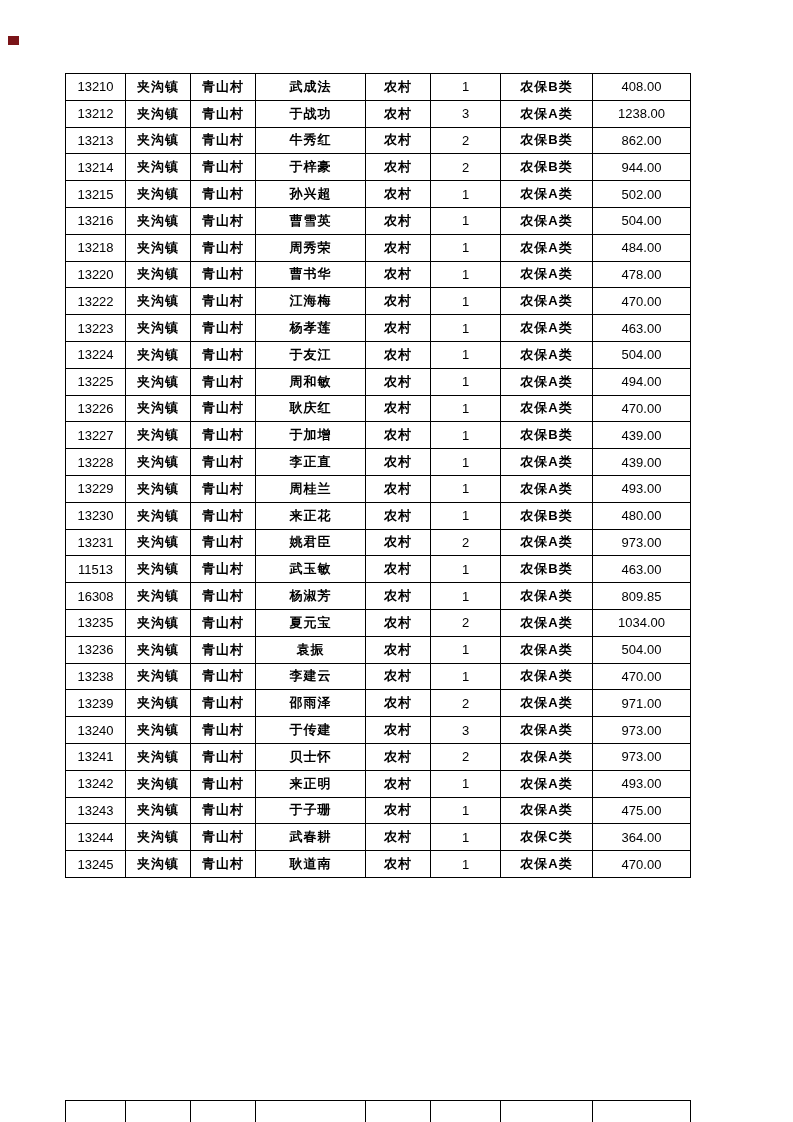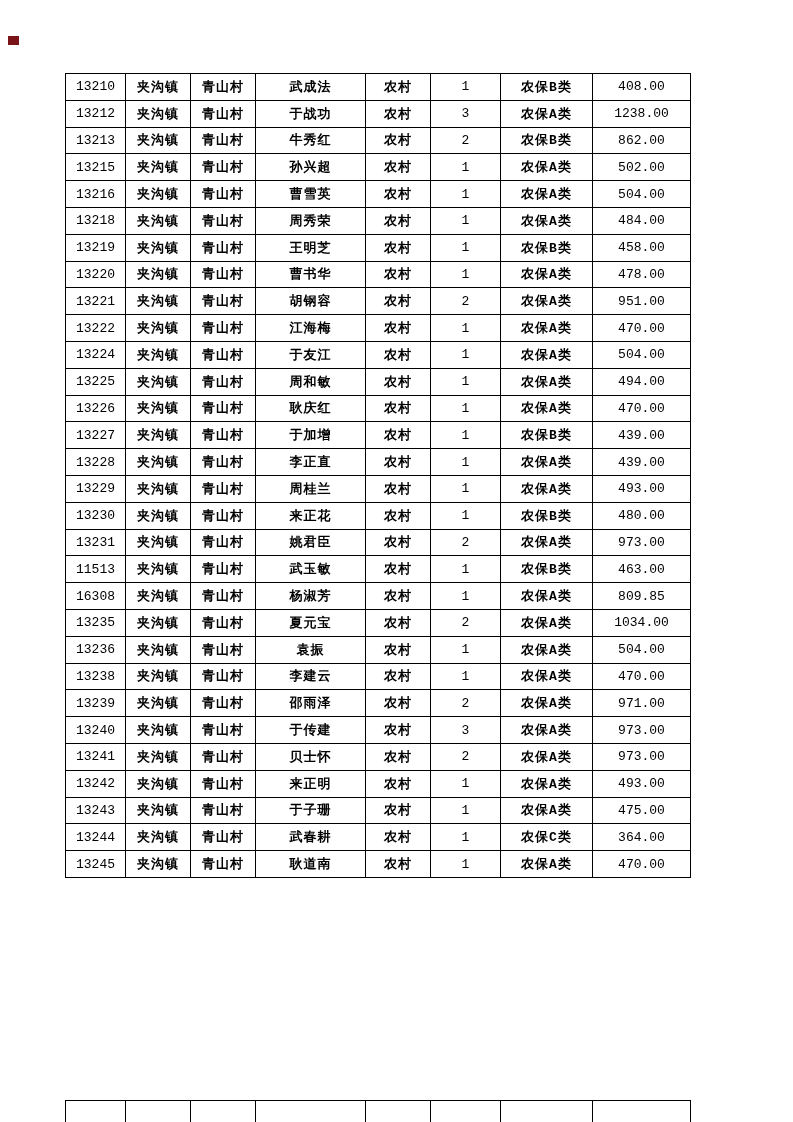--- a/index.html
+++ b/index.html
@@ -6,21 +6,21 @@
     margin: 0;
     padding: 0;
     background: #ffffff;
   }
   .page {
     position: relative;
     width: 793px;
     height: 1122px;
     background: #ffffff;
     overflow: hidden;
-    font-family: Liberation Mono, monospace;
+    font-family: Liberation Sans, sans-serif;
     color: #000000;
   }
   .corner-marker {
     position: absolute;
     left: 8px;
     top: 36px;
     width: 11px;
     height: 9px;
     background: #7a1418;
   }
@@ -106,20 +106,30 @@
     <td class="c-id">13213</td>
     <td class="c-cjk">夹沟镇</td>
     <td class="c-cjk">青山村</td>
     <td class="c-cjk">牛秀红</td>
     <td class="c-cjk">农村</td>
     <td class="c-count">2</td>
     <td class="c-cjk">农保B类</td>
     <td class="c-amount">862.00</td>
   </tr>
         <tr>
+    <td class="c-id">13214</td>
+    <td class="c-cjk">夹沟镇</td>
+    <td class="c-cjk">青山村</td>
+    <td class="c-cjk">于梓豪</td>
+    <td class="c-cjk">农村</td>
+    <td class="c-count">2</td>
+    <td class="c-cjk">农保B类</td>
+    <td class="c-amount">944.00</td>
+  </tr>
+        <tr>
     <td class="c-id">13215</td>
     <td class="c-cjk">夹沟镇</td>
     <td class="c-cjk">青山村</td>
     <td class="c-cjk">孙兴超</td>
     <td class="c-cjk">农村</td>
     <td class="c-count">1</td>
     <td class="c-cjk">农保A类</td>
     <td class="c-amount">502.00</td>
   </tr>
         <tr>
@@ -136,58 +146,48 @@
     <td class="c-id">13218</td>
     <td class="c-cjk">夹沟镇</td>
     <td class="c-cjk">青山村</td>
     <td class="c-cjk">周秀荣</td>
     <td class="c-cjk">农村</td>
     <td class="c-count">1</td>
     <td class="c-cjk">农保A类</td>
     <td class="c-amount">484.00</td>
   </tr>
         <tr>
-    <td class="c-id">13219</td>
-    <td class="c-cjk">夹沟镇</td>
-    <td class="c-cjk">青山村</td>
-    <td class="c-cjk">王明芝</td>
-    <td class="c-cjk">农村</td>
-    <td class="c-count">1</td>
-    <td class="c-cjk">农保B类</td>
-    <td class="c-amount">458.00</td>
-  </tr>
-        <tr>
     <td class="c-id">13220</td>
     <td class="c-cjk">夹沟镇</td>
     <td class="c-cjk">青山村</td>
     <td class="c-cjk">曹书华</td>
     <td class="c-cjk">农村</td>
     <td class="c-count">1</td>
     <td class="c-cjk">农保A类</td>
     <td class="c-amount">478.00</td>
   </tr>
         <tr>
-    <td class="c-id">13221</td>
-    <td class="c-cjk">夹沟镇</td>
-    <td class="c-cjk">青山村</td>
-    <td class="c-cjk">胡钢容</td>
-    <td class="c-cjk">农村</td>
-    <td class="c-count">2</td>
-    <td class="c-cjk">农保A类</td>
-    <td class="c-amount">951.00</td>
-  </tr>
-        <tr>
     <td class="c-id">13222</td>
     <td class="c-cjk">夹沟镇</td>
     <td class="c-cjk">青山村</td>
     <td class="c-cjk">江海梅</td>
     <td class="c-cjk">农村</td>
     <td class="c-count">1</td>
     <td class="c-cjk">农保A类</td>
     <td class="c-amount">470.00</td>
+  </tr>
+        <tr>
+    <td class="c-id">13223</td>
+    <td class="c-cjk">夹沟镇</td>
+    <td class="c-cjk">青山村</td>
+    <td class="c-cjk">杨孝莲</td>
+    <td class="c-cjk">农村</td>
+    <td class="c-count">1</td>
+    <td class="c-cjk">农保A类</td>
+    <td class="c-amount">463.00</td>
   </tr>
         <tr>
     <td class="c-id">13224</td>
     <td class="c-cjk">夹沟镇</td>
     <td class="c-cjk">青山村</td>
     <td class="c-cjk">于友江</td>
     <td class="c-cjk">农村</td>
     <td class="c-count">1</td>
     <td class="c-cjk">农保A类</td>
     <td class="c-amount">504.00</td>

